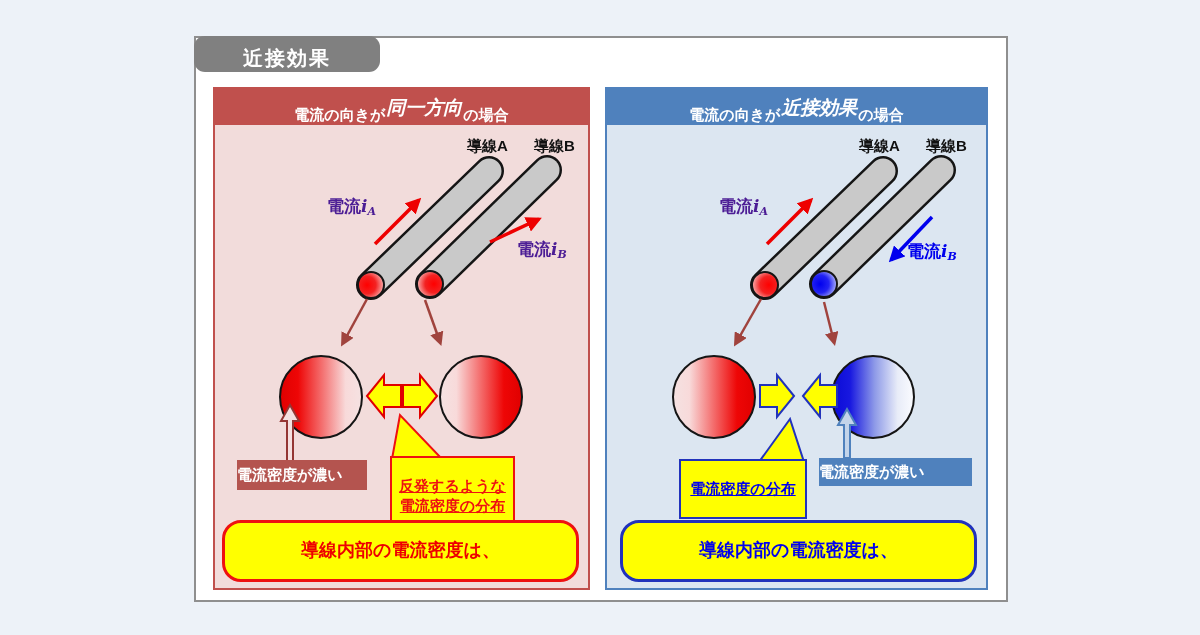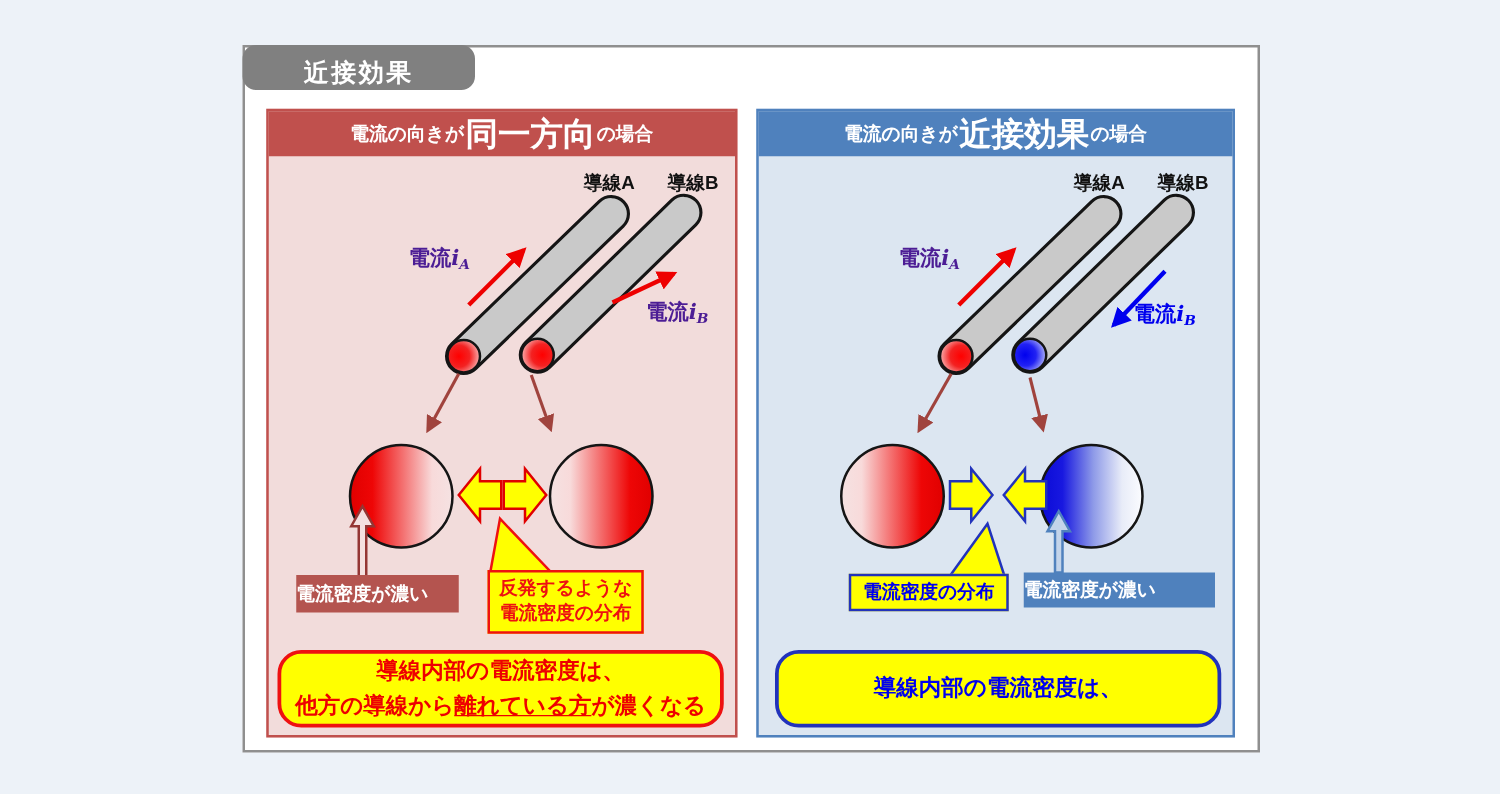--- a/index.html
+++ b/index.html
@@ -23,43 +23,43 @@
     position:absolute;top:87px;height:503px;box-sizing:border-box;z-index:3;
   }
   .panel-red{
     left:213px;width:377px;background:#f2dcdb;border:2px solid #c0504d;
   }
   .panel-blue{
     left:605px;width:383px;background:#dce6f1;border:2px solid #4f81bd;
   }
   .panel-header{
     position:absolute;left:0;top:0;right:0;height:36px;
-    display:flex;align-items:center;justify-content:center;
+    display:flex;align-items:flex-end;justify-content:center;
     color:#ffffff;font-weight:bold;font-size:15px;
   }
   .panel-red .panel-header{background:#c0504d;}
   .panel-blue .panel-header{background:#4f81bd;}
-  .panel-header .emph{font-size:26px;margin:16px 1px;}
+  .panel-header .emph{font-size:19px;margin:4px 1px;font-style:italic;}
   .diagram-svg{position:absolute;left:0;top:0;width:100%;height:100%;}
   .lbl{position:absolute;white-space:nowrap;}
   .wire-label{font-weight:bold;font-size:15px;color:#111111;}
   .current-label{font-weight:bold;font-size:17px;}
   .current-red{color:#4c1d95;}
   .current-blue{color:#0000ee;}
   .cur-sym{font-family:"DejaVu Serif",serif;font-style:italic;font-size:17px;}
   .cur-sub{font-family:"DejaVu Serif",serif;font-style:italic;font-size:11px;vertical-align:-3px;}
   .density-box{
     position:absolute;display:flex;align-items:center;justify-content:flex-start;
     color:#ffffff;font-weight:bold;font-size:15px;z-index:4;
   }
   .density-red{left:22px;top:371px;width:130px;height:30px;background:#b4544f;}
   .density-blue{left:212px;top:369px;width:153px;height:28px;background:#4f81bd;}
   .callout-box{
     position:absolute;background:#ffff00;font-weight:bold;font-size:15px;
-    line-height:1.35;text-align:center;z-index:4;padding:3px 4px;box-sizing:border-box;
+    line-height:1.35;text-align:center;z-index:4;padding:18px 4px;box-sizing:border-box;text-decoration:underline;
   }
   .callout-red{left:175px;top:367px;width:125px;border:2px solid #ee1111;color:#ee1111;}
   .callout-blue{left:72px;top:370px;width:128px;border:2px solid #2233bb;color:#0000ee;}
   .conclusion-box{
     position:absolute;left:7px;top:431px;width:357px;height:62px;
     background:#ffff00;font-weight:bold;font-size:18px;line-height:1.55;
     display:flex;flex-direction:column;align-items:center;justify-content:center;
     box-sizing:border-box;z-index:4;text-align:center;border-radius:19px;
   }
   .panel-blue .conclusion-box{left:13px;}
@@ -171,21 +171,20 @@
     <span>電流密度が濃い</span>
   </div>
 
   <div class="callout-box callout-red">
     <div>反発するような</div>
     <div>電流密度の分布</div>
   </div>
 
   <div class="conclusion-box conclusion-red">
     <div>導線内部の電流密度は、</div>
-    <div><span>他方の導線から</span><u>離れている方</u><span>が濃くなる</span></div>
   </div>
 </div>
 
 <div class="panel panel-blue">
   <svg class="diagram-svg" viewBox="0 0 379 499">
 
     <line x1="158" y1="196" x2="276" y2="82" stroke="#151515" stroke-width="30" stroke-linecap="round"></line>
     <line x1="158" y1="196" x2="276" y2="82" stroke="#c9c9c9" stroke-width="25" stroke-linecap="round"></line>
 
     <line x1="217" y1="195" x2="334" y2="81" stroke="#151515" stroke-width="30" stroke-linecap="round"></line>

